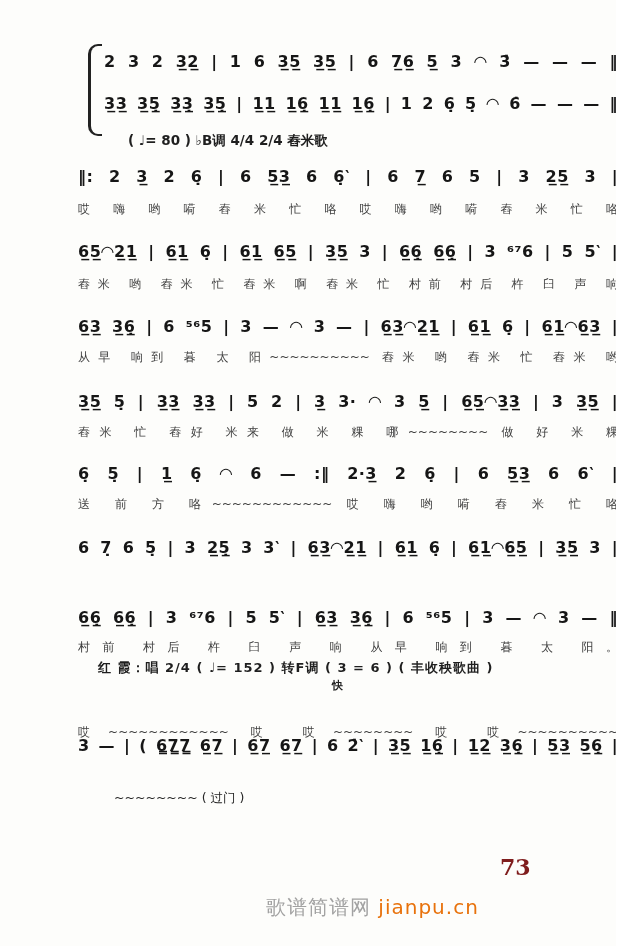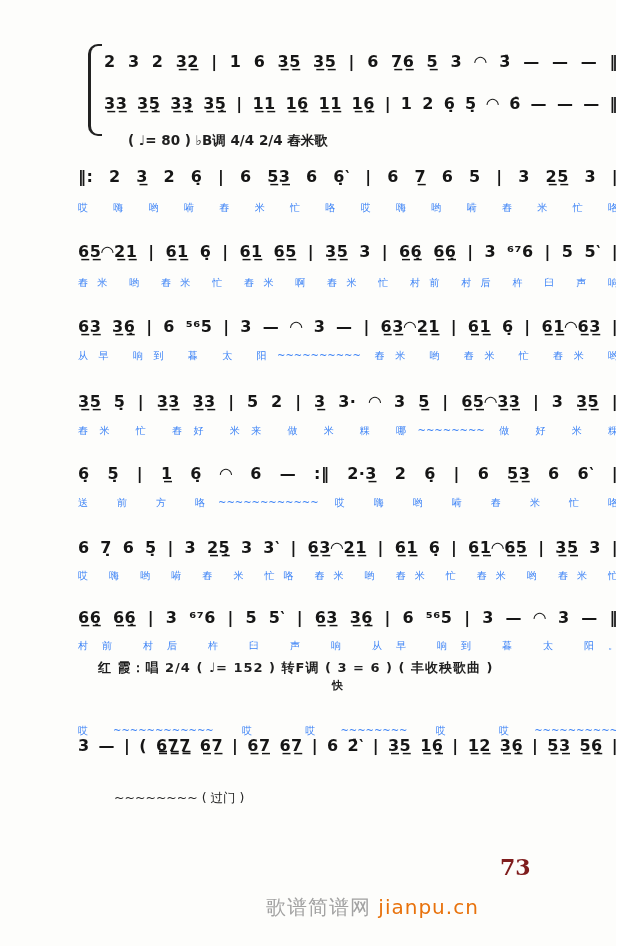--- a/index.html
+++ b/index.html
@@ -9,21 +9,21 @@
     font-family:"DejaVu Sans", sans-serif;
     color:#1b1b1b; overflow:hidden;
   }
   .row { position:absolute; left:78px; width:540px; white-space:normal; }
   .notes {
     font-size:16px; letter-spacing:0.5px; color:#161616;
     text-align:justify; text-align-last:justify; font-weight:bold;
   }
   .duet { font-weight:bold; }
   .lyr {
-    font-size:10px; color:#3b82f6;
+    font-size:12px; color:#404040;
     text-align:justify; text-align-last:justify;
   }
   .tempo {
     font-size:13.5px; padding-left:50px; color:#1f1f1f; font-weight:bold;
     text-align:left; text-align-last:left;
   }
   .heading2 {
     font-size:13px; padding-left:20px; color:#1f1f1f; font-weight:bold;
     text-align:right; text-align-last:left; letter-spacing:1px;
   }
@@ -72,21 +72,20 @@
   <div class="row notes" style="top:317px">6̲3̲ 3̲6̲̣ | 6 ⁵⁶5 | 3 — ◠ 3 — | 6̲3̲◠2̲1̲ | 6̲1̲ 6̣ | 6̲1̲◠6̲3̲ |</div>
   <div class="row lyr" style="top:349px">从早 响到 暮 太 阳~~~~~~~~~~ 舂米 哟 舂米 忙 舂米 哟</div>
 
   <div class="row notes" style="top:392px">3̲5̲ 5̣ | 3̲3̲ 3̲3̲ | 5 2 | 3̲ 3· ◠ 3 5̲ | 6̲5̲◠3̲3̲ | 3 3̲5̲ |</div>
   <div class="row lyr" style="top:424px">舂米 忙 舂好 米来 做 米 粿 哪~~~~~~~~ 做 好 米 粿</div>
 
   <div class="row notes" style="top:464px">6̣ 5̣ | 1̲ 6̣ ◠ 6 — :‖ 2·3̲ 2 6̣ | 6 5̲3̲ 6 6‵ |</div>
   <div class="row lyr" style="top:496px">送 前 方 咯~~~~~~~~~~~~ 哎 嗨 哟 嗬 舂 米 忙 咯</div>
 
   <div class="row notes" style="top:538px">6 7̣ 6 5̣ | 3 2̲5̲̣ 3 3‵ | 6̲3̲◠2̲1̲ | 6̲1̲ 6̣ | 6̲1̲◠6̲5̲ | 3̲5̲ 3 |</div>
-  <div class="row lyr" style="top:569px">哎 嗨 哟 嗬 舂 米 忙咯 舂米 哟 舂米 忙 舂米 哟 舂米 忙</div>
 
   <div class="row notes" style="top:608px">6̲6̲̣ 6̲6̲̣ | 3 ⁶⁷6 | 5 5‵ | 6̲3̲ 3̲6̲̣ | 6 ⁵⁶5 | 3 — ◠ 3 — ‖</div>
   <div class="row lyr" style="top:639px">村前 村后 杵 臼 声 响 从早 响到 暮 太 阳。</div>
 
   <div class="row heading2" style="top:659px">红 霞：唱 2/4 ( ♩= 152 ) 转F调 ( 3 = 6 ) ( 丰收秧歌曲 )</div>
 
   <span class="annot">快</span>
   <div class="row lyr" style="top:724px">哎~~~~~~~~~~~~ 哎 哎~~~~~~~~ 哎 哎~~~~~~~~~~</div>
 
   <div class="row notes" style="top:736px">3 — | ( 6̳7̳7̳ 6̲7̲ | 6̲7̲ 6̲7̲ | 6 2̇‵ | 3̲5̲ 1̲6̲̣ | 1̲2̲ 3̲6̲̣ | 5̲3̲ 5̲6̲̣ |</div>

